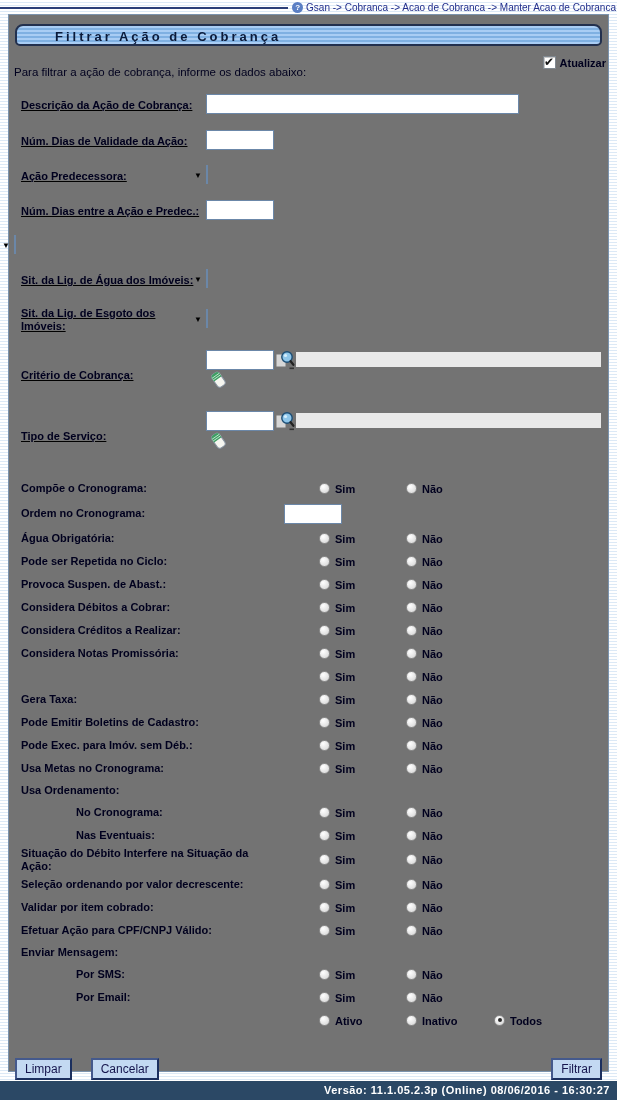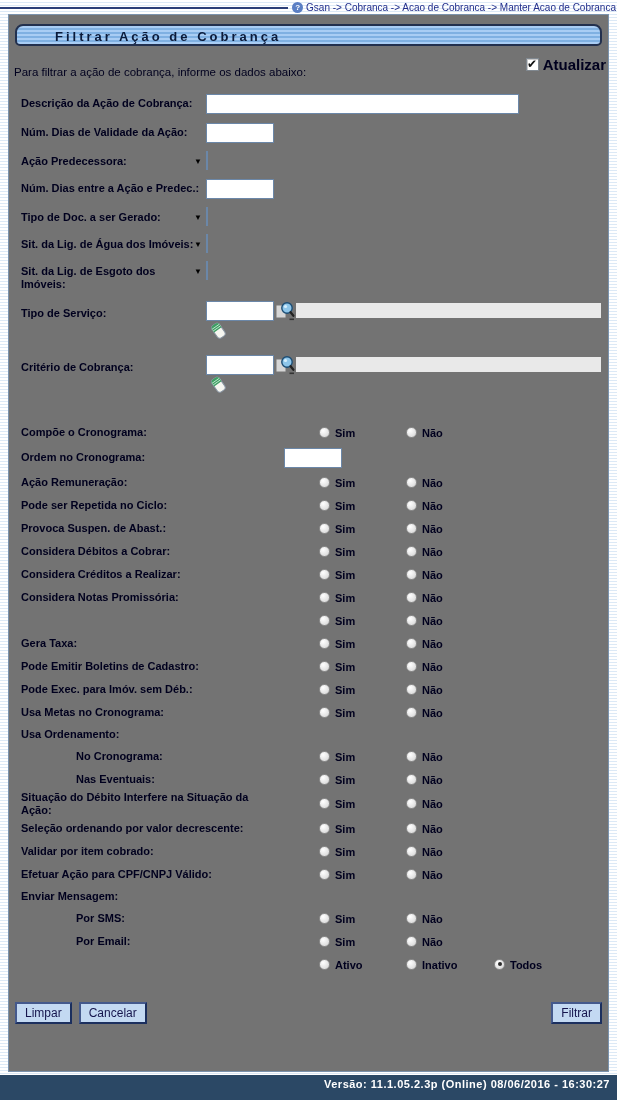--- a/index.html
+++ b/index.html
@@ -22,24 +22,24 @@
   .titlebar { margin: 9px 6px 0 6px; height: 22px; line-height: 21px;
     border: 2px solid #22304e; border-radius: 8px 8px 5px 5px;
     background: repeating-linear-gradient(180deg, #a9cdf4 0px, #a9cdf4 2px, #7fb0e2 2px, #7fb0e2 4px);
     color: #0a1a3a; font-size: 13px; font-weight: bold; letter-spacing: 3px; padding-left: 38px; }
   .intro { display: flex; align-items: flex-start; margin: 6px 2px 0 5px; }
   .intro-text { font-size: 11.5px; color: #00001e; padding-top: 14px; flex: 1; }
   .atualizar { display: flex; align-items: center; padding-top: 4px; }
   .cbx { width: 13px; height: 13px; background: #fff; border: 1px solid #808890;
     box-shadow: inset 1px 1px 0 #c8c8c8; font-size: 12px; line-height: 11px; text-align: center;
     color: #111; margin-right: 4px; }
-  .atz-label { font-size: 15px; font-weight: bold; color: #00001e; }
+  .atz-label { font-size: 11px; font-weight: bold; color: #00001e; }
   
   .sectionA { margin: 16px 4px 0 5px; }
-  .frow { display: flex; align-items: flex-start; margin-bottom: 9px; }
+  .frow { display: flex; align-items: center; margin-bottom: 16px; text-decoration: underline; }
   .flabel { width: 192px; flex: none; font-size: 11px; font-weight: bold; color: #00001e;
     line-height: 13px; padding: 3px 6px 0 7px; }
   .fctrl { flex: 1; }
   input[type=text] { border: 1px solid #6b87a8; background: #fff; height: 20px; font-size: 11px;
     padding: 0 3px; font-family: "Liberation Sans", sans-serif; }
   .in-wide { width: 313px; }
   .in-small { width: 68px; }
   .in-disabled { background: #d9d5ca; border-color: #9aa0a8; }
   .selwrap { position: relative; background: #fff; border: 1px solid #6b87a8; height: 20px; }
   .sel-300 { width: 300px; }
@@ -61,27 +61,27 @@
   .slot.s1 { left: 277px; } .slot.s2 { left: 364px; } .slot.s3 { left: 452px; }
   .radio { width: 11px; height: 11px; border-radius: 50%;
     background: radial-gradient(circle at 35% 30%, #ffffff, #d2d2d2); border: 1px solid #8f8f8f;
     margin-right: 5px; flex: none; position: relative; }
   .radio.checked::after { content: ""; position: absolute; left: 2.5px; top: 2.5px;
     width: 4px; height: 4px; border-radius: 50%; background: #2b2b2b; }
   .rtext { font-size: 11px; font-weight: bold; color: #00001e; }
   .slot-input { position: absolute; left: 270px; top: 50%; transform: translateY(-50%);
     width: 58px; height: 19px; }
   
-  .btnrow { display: flex; margin: 26px 6px 0 6px; gap: 7px; }
+  .btnrow { display: flex; margin: 26px 6px 0 6px; gap: 19px; }
   button { font-family: "Liberation Sans", sans-serif; font-size: 12px; color: #15154d;
     background: #c3d9f2; border: 2px solid; border-color: #44598c #1b2f5e #1b2f5e #44598c;
     height: 22px; padding: 0 8px; cursor: pointer; }
   .btn-right { margin-left: auto; }
   
-  .footerbar { position: absolute; left: 0; bottom: 0; width: 617px; height: 25px;
+  .footerbar { position: absolute; left: 0; bottom: 0; width: 617px; height: 19px;
     background: #2b4865; color: #ffffff; font-size: 11px; font-weight: bold;
     letter-spacing: 0.5px; text-align: right; line-height: 19px; padding-right: 7px; }
 </style>
 </head>
 <body>
 
 <div class="top-bar">
   <div class="topline"></div>
   <span class="help-ico">?</span>
   <span class="crumb">Gsan -&gt; Cobranca -&gt; Acao de Cobranca -&gt; Manter Acao de Cobranca</span>
@@ -110,30 +110,56 @@
     </div>
     <div class="frow">
       <span class="flabel">Ação Predecessora:</span>
       <span class="fctrl"><span class="selwrap sel-300"><span class="sel-arrow">▼</span></span></span>
     </div>
     <div class="frow">
       <span class="flabel">Núm. Dias entre a Ação e Predec.:</span>
       <span class="fctrl"><input type="text" class="in-small in-disabled" disabled="" value="" style=""></span>
     </div>
     <div class="frow">
-      <span class="flabel">Tipo de Doc. a ser Gerado:</span>
       <span class="fctrl"><span class="selwrap sel-300"><span class="sel-arrow">▼</span></span></span>
     </div>
     <div class="frow">
       <span class="flabel">Sit. da Lig. de Água dos Imóveis:</span>
       <span class="fctrl"><span class="selwrap sel-200"><span class="sel-arrow">▼</span></span></span>
     </div>
     <div class="frow">
       <span class="flabel">Sit. da Lig. de Esgoto dos Imóveis:</span>
       <span class="fctrl"><span class="selwrap sel-200"><span class="sel-arrow">▼</span></span></span>
+    </div>
+
+    <div class="frow">
+      <span class="flabel" style="padding-top:7px">Critério de Cobrança:</span>
+      <span class="fctrl">
+        <span class="lookup-line">
+          <input type="text" class="in-small" value="" style="">
+          <svg class="ico" width="21" height="21" viewBox="0 0 21 21">
+            <rect x="2" y="5" width="10" height="13" fill="#d6d6d6" stroke="#777" stroke-width="1"></rect>
+            <circle cx="13" cy="8" r="5.2" fill="#8ec6ea" stroke="#1c4d74" stroke-width="1.4"></circle>
+            <circle cx="11.5" cy="6.5" r="1.6" fill="#d6eefb"></circle>
+            <line x1="16.6" y1="12.2" x2="19.4" y2="15.8" stroke="#222" stroke-width="2.2" stroke-linecap="round"></line>
+            <rect x="15.5" y="18.5" width="4.5" height="1.6" fill="#333"></rect>
+          </svg>
+          <span class="greybar"></span>
+        </span>
+        <span class="eraser-line">
+          <svg width="20" height="20" viewBox="0 0 20 20">
+            <g transform="rotate(-35 10 10)">
+              <rect x="6" y="2.5" width="9" height="15" rx="3.2" fill="#f6f6f0" stroke="#8a96a4" stroke-width="1"></rect>
+              <path d="M6 9 v-3.3 a3.2 3.2 0 0 1 3.2-3.2 h2.6 a3.2 3.2 0 0 1 3.2 3.2 V9 Z" fill="#3f9e63"></path>
+              <line x1="6" y1="5.2" x2="15" y2="5.2" stroke="#bfe6cd" stroke-width="0.9"></line>
+              <line x1="6" y1="7.2" x2="15" y2="7.2" stroke="#bfe6cd" stroke-width="0.9"></line>
+            </g>
+          </svg>
+        </span>
+      </span>
     </div>
 
     <div class="frow">
       <span class="flabel" style="padding-top:7px">Tipo de Serviço:</span>
       <span class="fctrl">
         <span class="lookup-line">
           <input type="text" class="in-small" value="" style="">
           <svg class="ico" width="21" height="21" viewBox="0 0 21 21">
             <rect x="2" y="5" width="10" height="13" fill="#d6d6d6" stroke="#777" stroke-width="1"></rect>
             <circle cx="13" cy="8" r="5.2" fill="#8ec6ea" stroke="#1c4d74" stroke-width="1.4"></circle>
@@ -148,67 +174,40 @@
             <g transform="rotate(-35 10 10)">
               <rect x="6" y="2.5" width="9" height="15" rx="3.2" fill="#f6f6f0" stroke="#8a96a4" stroke-width="1"></rect>
               <path d="M6 9 v-3.3 a3.2 3.2 0 0 1 3.2-3.2 h2.6 a3.2 3.2 0 0 1 3.2 3.2 V9 Z" fill="#3f9e63"></path>
               <line x1="6" y1="5.2" x2="15" y2="5.2" stroke="#bfe6cd" stroke-width="0.9"></line>
               <line x1="6" y1="7.2" x2="15" y2="7.2" stroke="#bfe6cd" stroke-width="0.9"></line>
             </g>
           </svg>
         </span>
       </span>
     </div>
-
-    <div class="frow">
-      <span class="flabel" style="padding-top:7px">Critério de Cobrança:</span>
-      <span class="fctrl">
-        <span class="lookup-line">
-          <input type="text" class="in-small" value="" style="">
-          <svg class="ico" width="21" height="21" viewBox="0 0 21 21">
-            <rect x="2" y="5" width="10" height="13" fill="#d6d6d6" stroke="#777" stroke-width="1"></rect>
-            <circle cx="13" cy="8" r="5.2" fill="#8ec6ea" stroke="#1c4d74" stroke-width="1.4"></circle>
-            <circle cx="11.5" cy="6.5" r="1.6" fill="#d6eefb"></circle>
-            <line x1="16.6" y1="12.2" x2="19.4" y2="15.8" stroke="#222" stroke-width="2.2" stroke-linecap="round"></line>
-            <rect x="15.5" y="18.5" width="4.5" height="1.6" fill="#333"></rect>
-          </svg>
-          <span class="greybar"></span>
-        </span>
-        <span class="eraser-line">
-          <svg width="20" height="20" viewBox="0 0 20 20">
-            <g transform="rotate(-35 10 10)">
-              <rect x="6" y="2.5" width="9" height="15" rx="3.2" fill="#f6f6f0" stroke="#8a96a4" stroke-width="1"></rect>
-              <path d="M6 9 v-3.3 a3.2 3.2 0 0 1 3.2-3.2 h2.6 a3.2 3.2 0 0 1 3.2 3.2 V9 Z" fill="#3f9e63"></path>
-              <line x1="6" y1="5.2" x2="15" y2="5.2" stroke="#bfe6cd" stroke-width="0.9"></line>
-              <line x1="6" y1="7.2" x2="15" y2="7.2" stroke="#bfe6cd" stroke-width="0.9"></line>
-            </g>
-          </svg>
-        </span>
-      </span>
-    </div>
   </div>
 
   <div id="radio-section">
       <div class="rrow">
         <span class="rlabel">Compõe o Cronograma:</span>
         <span class="slot s1">
           <span class="radio"></span>
           <span class="rtext">Sim</span>
         </span>
         <span class="slot s2">
           <span class="radio"></span>
           <span class="rtext">Não</span>
         </span>
       </div>
       <div class="rrow" style="min-height: 27px;">
         <span class="rlabel">Ordem no Cronograma:</span>
         <input type="text" class="slot-input" style="">
       </div>
       <div class="rrow">
-        <span class="rlabel">Ação Remuneração:</span>
+        <span class="rlabel">Água Obrigatória:</span>
         <span class="slot s1">
           <span class="radio"></span>
           <span class="rtext">Sim</span>
         </span>
         <span class="slot s2">
           <span class="radio"></span>
           <span class="rtext">Não</span>
         </span>
       </div>
       <div class="rrow">

